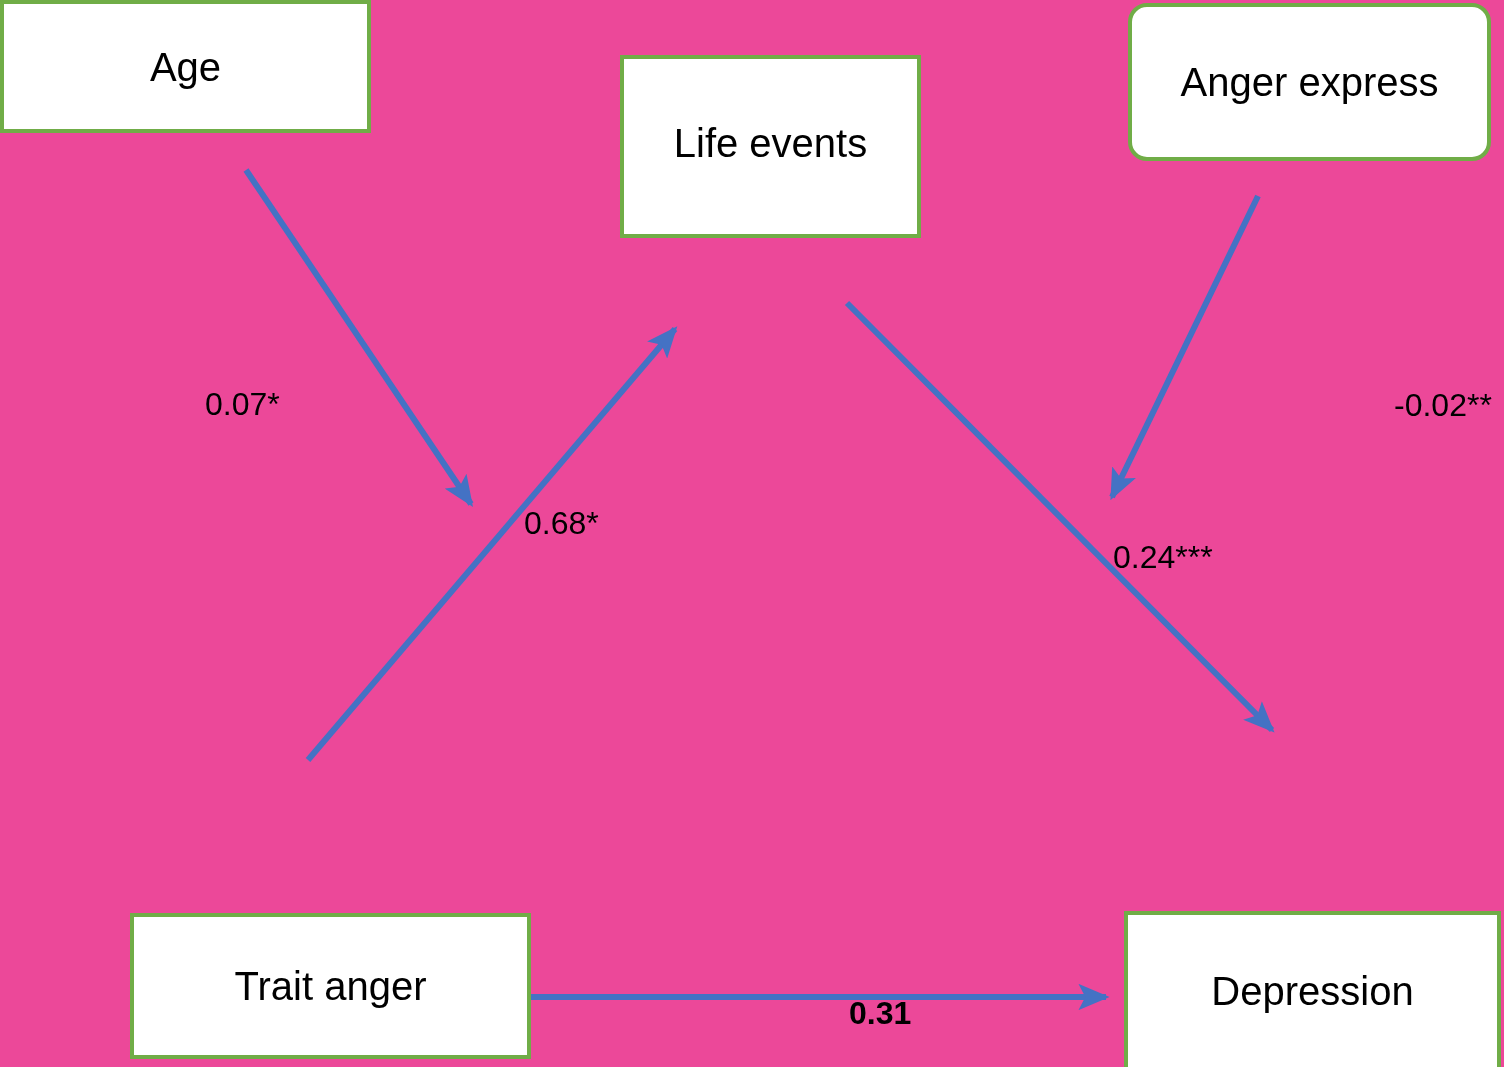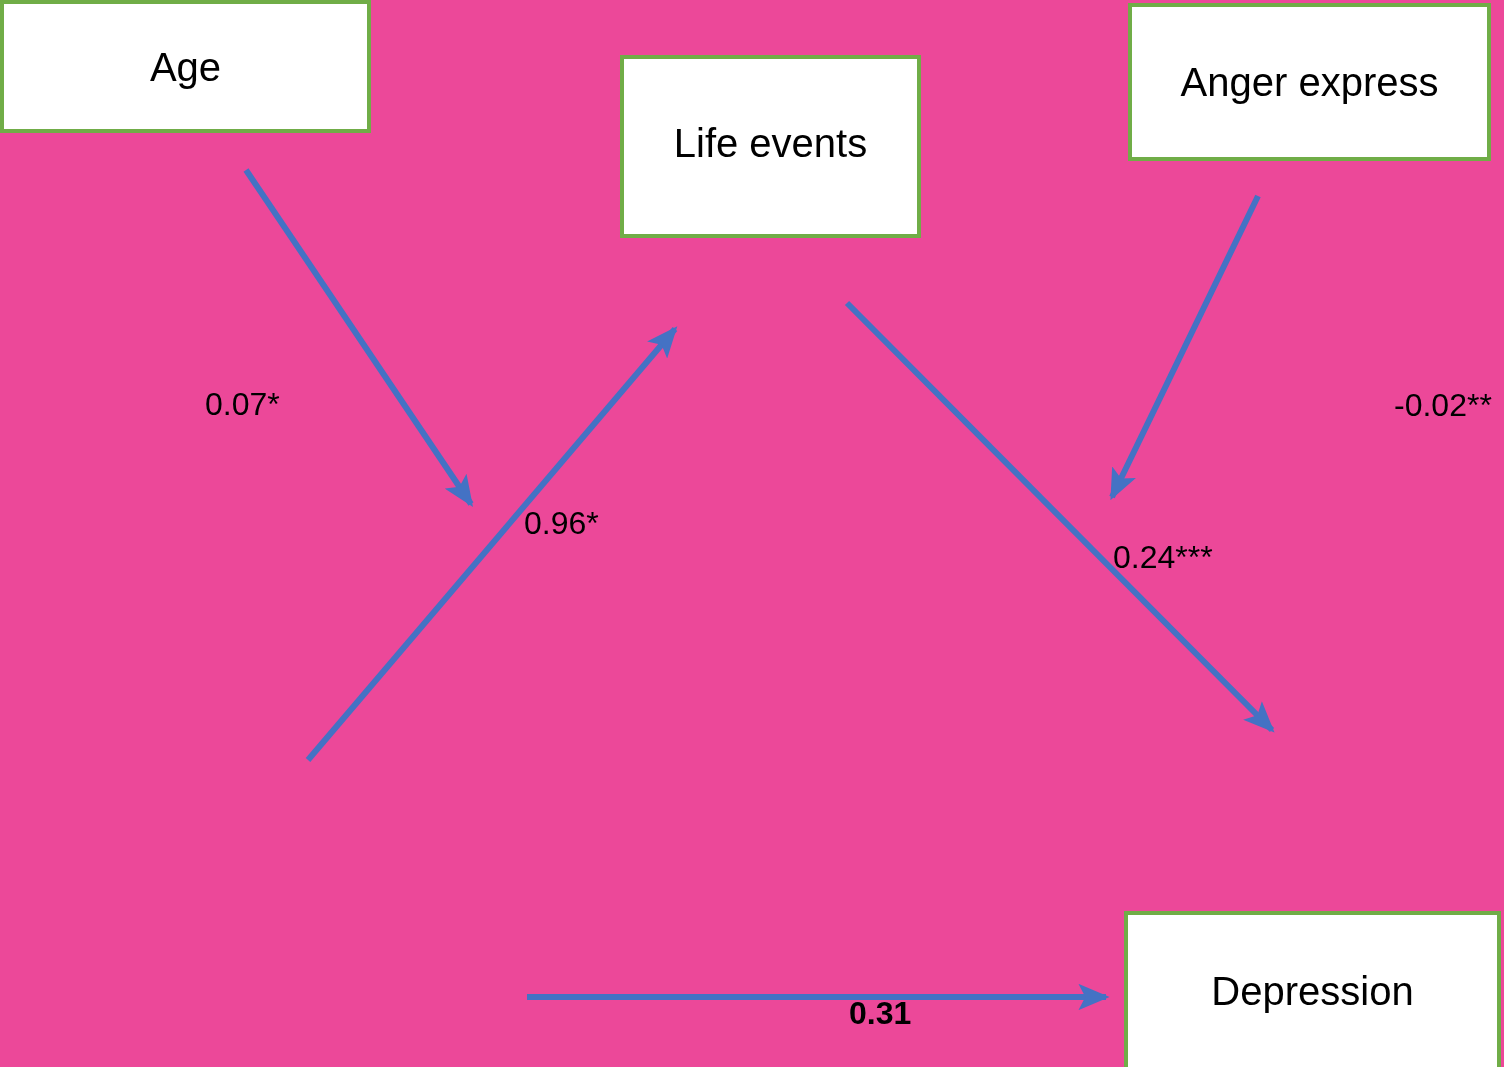--- a/index.html
+++ b/index.html
@@ -48,21 +48,21 @@
     font-size: 32px;
     color: #000000;
     white-space: nowrap;
     z-index: 3;
     line-height: 1;
   }
 
   
   #node-age          { left: 0px;    top: 0px;    width: 371px; height: 133px; }
   #node-life-events  { left: 620px;  top: 55px;   width: 301px; height: 183px; }
-  #node-anger        { left: 1128px; top: 3px;    width: 363px; height: 158px; }
+  #node-anger        { left: 1128px; top: 3px;    width: 363px; height: 158px; border-radius: 19px; }
   #node-trait-anger  { left: 130px;  top: 913px;  width: 401px; height: 146px; }
   #node-depression   { left: 1124px; top: 911px;  width: 377px; height: 160px; }
 
   
   #node-life-events .node-label { transform: translateY(-4px); }
 
   
   #label-age-life       { left: 205px;  top: 388px; }
   #label-trait-life     { left: 524px;  top: 507px; }
   #label-life-dep       { left: 1113px; top: 509px; margin-top: 32px; }
@@ -97,28 +97,31 @@
   </div>
 
   <div class="node" id="node-life-events">
     <span class="node-label">Life events</span>
   </div>
 
   <div class="node" id="node-anger">
     <span class="node-label">Anger express</span>
   </div>
 
+  <div class="node" id="node-trait-anger">
+    <span class="node-label">Trait anger</span>
+  </div>
 
   <div class="node" id="node-depression">
     <span class="node-label">Depression</span>
   </div>
 
   <div class="edge-label" id="label-age-life">0.07*</div>
 
-  <div class="edge-label" id="label-trait-life">0.96*</div>
+  <div class="edge-label" id="label-trait-life">0.68*</div>
 
   <div class="edge-label" id="label-life-dep">0.24***</div>
 
   <div class="edge-label" id="label-anger-dep">-0.02**</div>
 
   <div class="edge-label" id="label-trait-dep">0.31</div>
 
 </div>
 
 </body></html>

